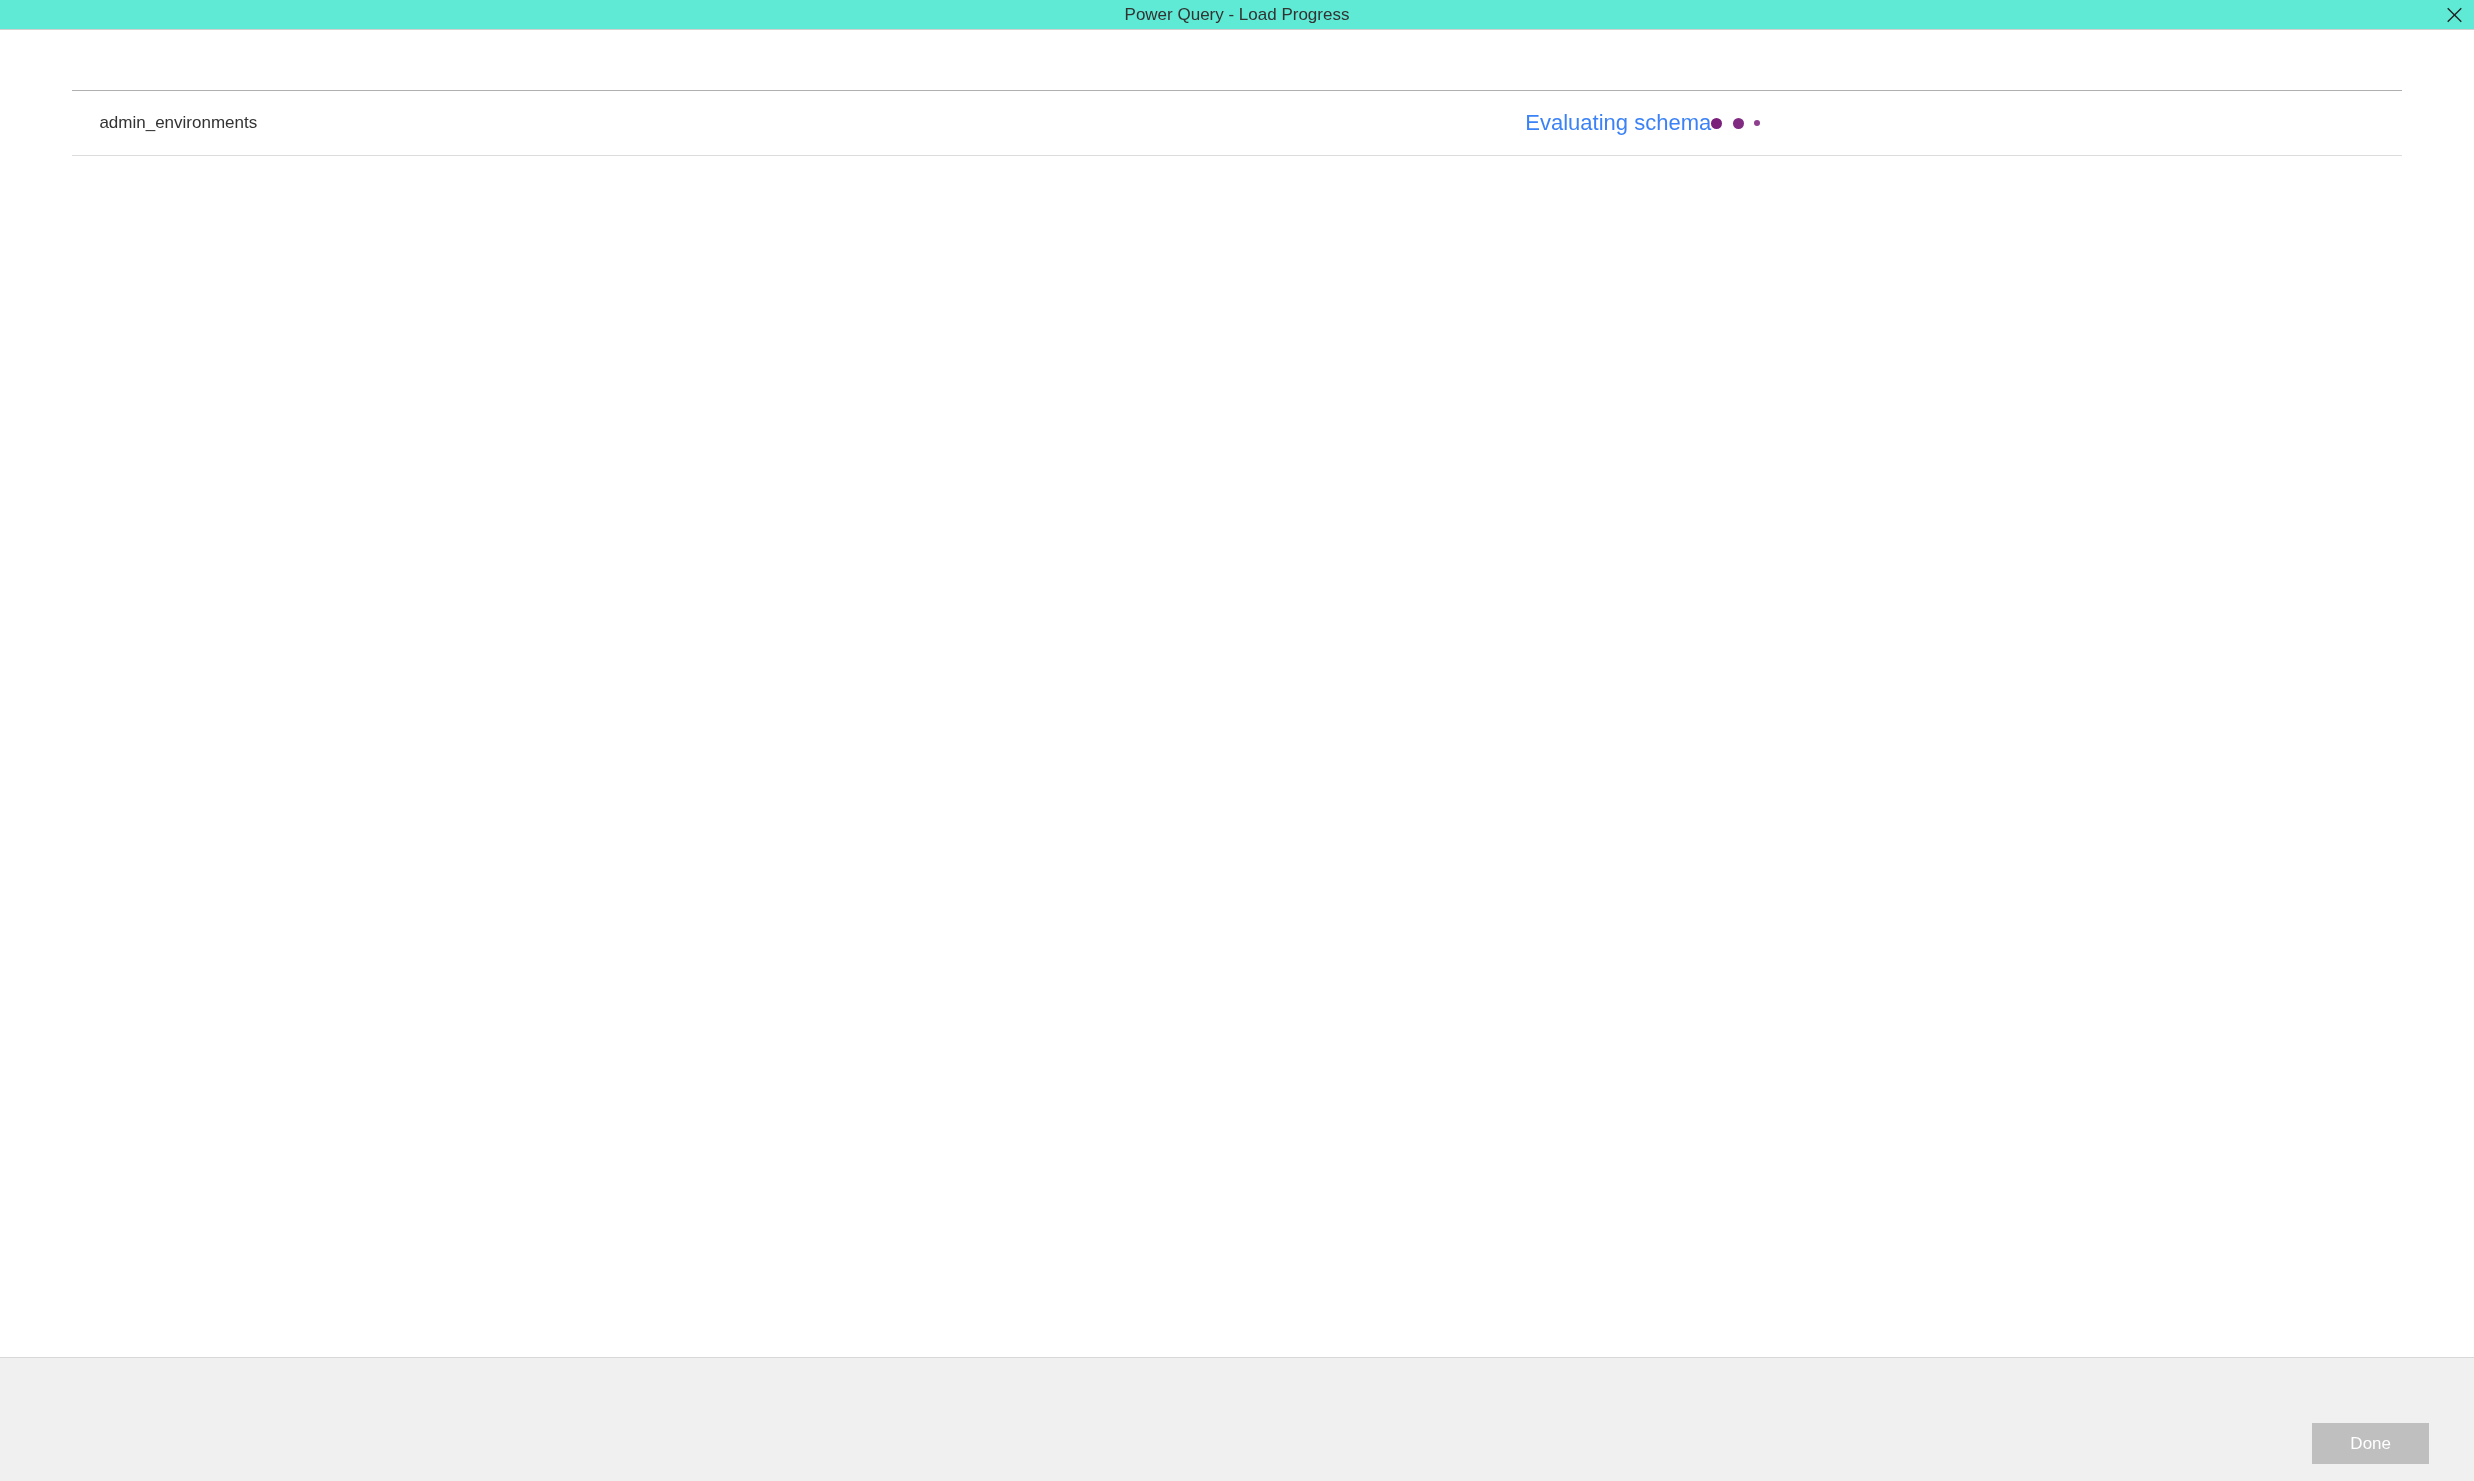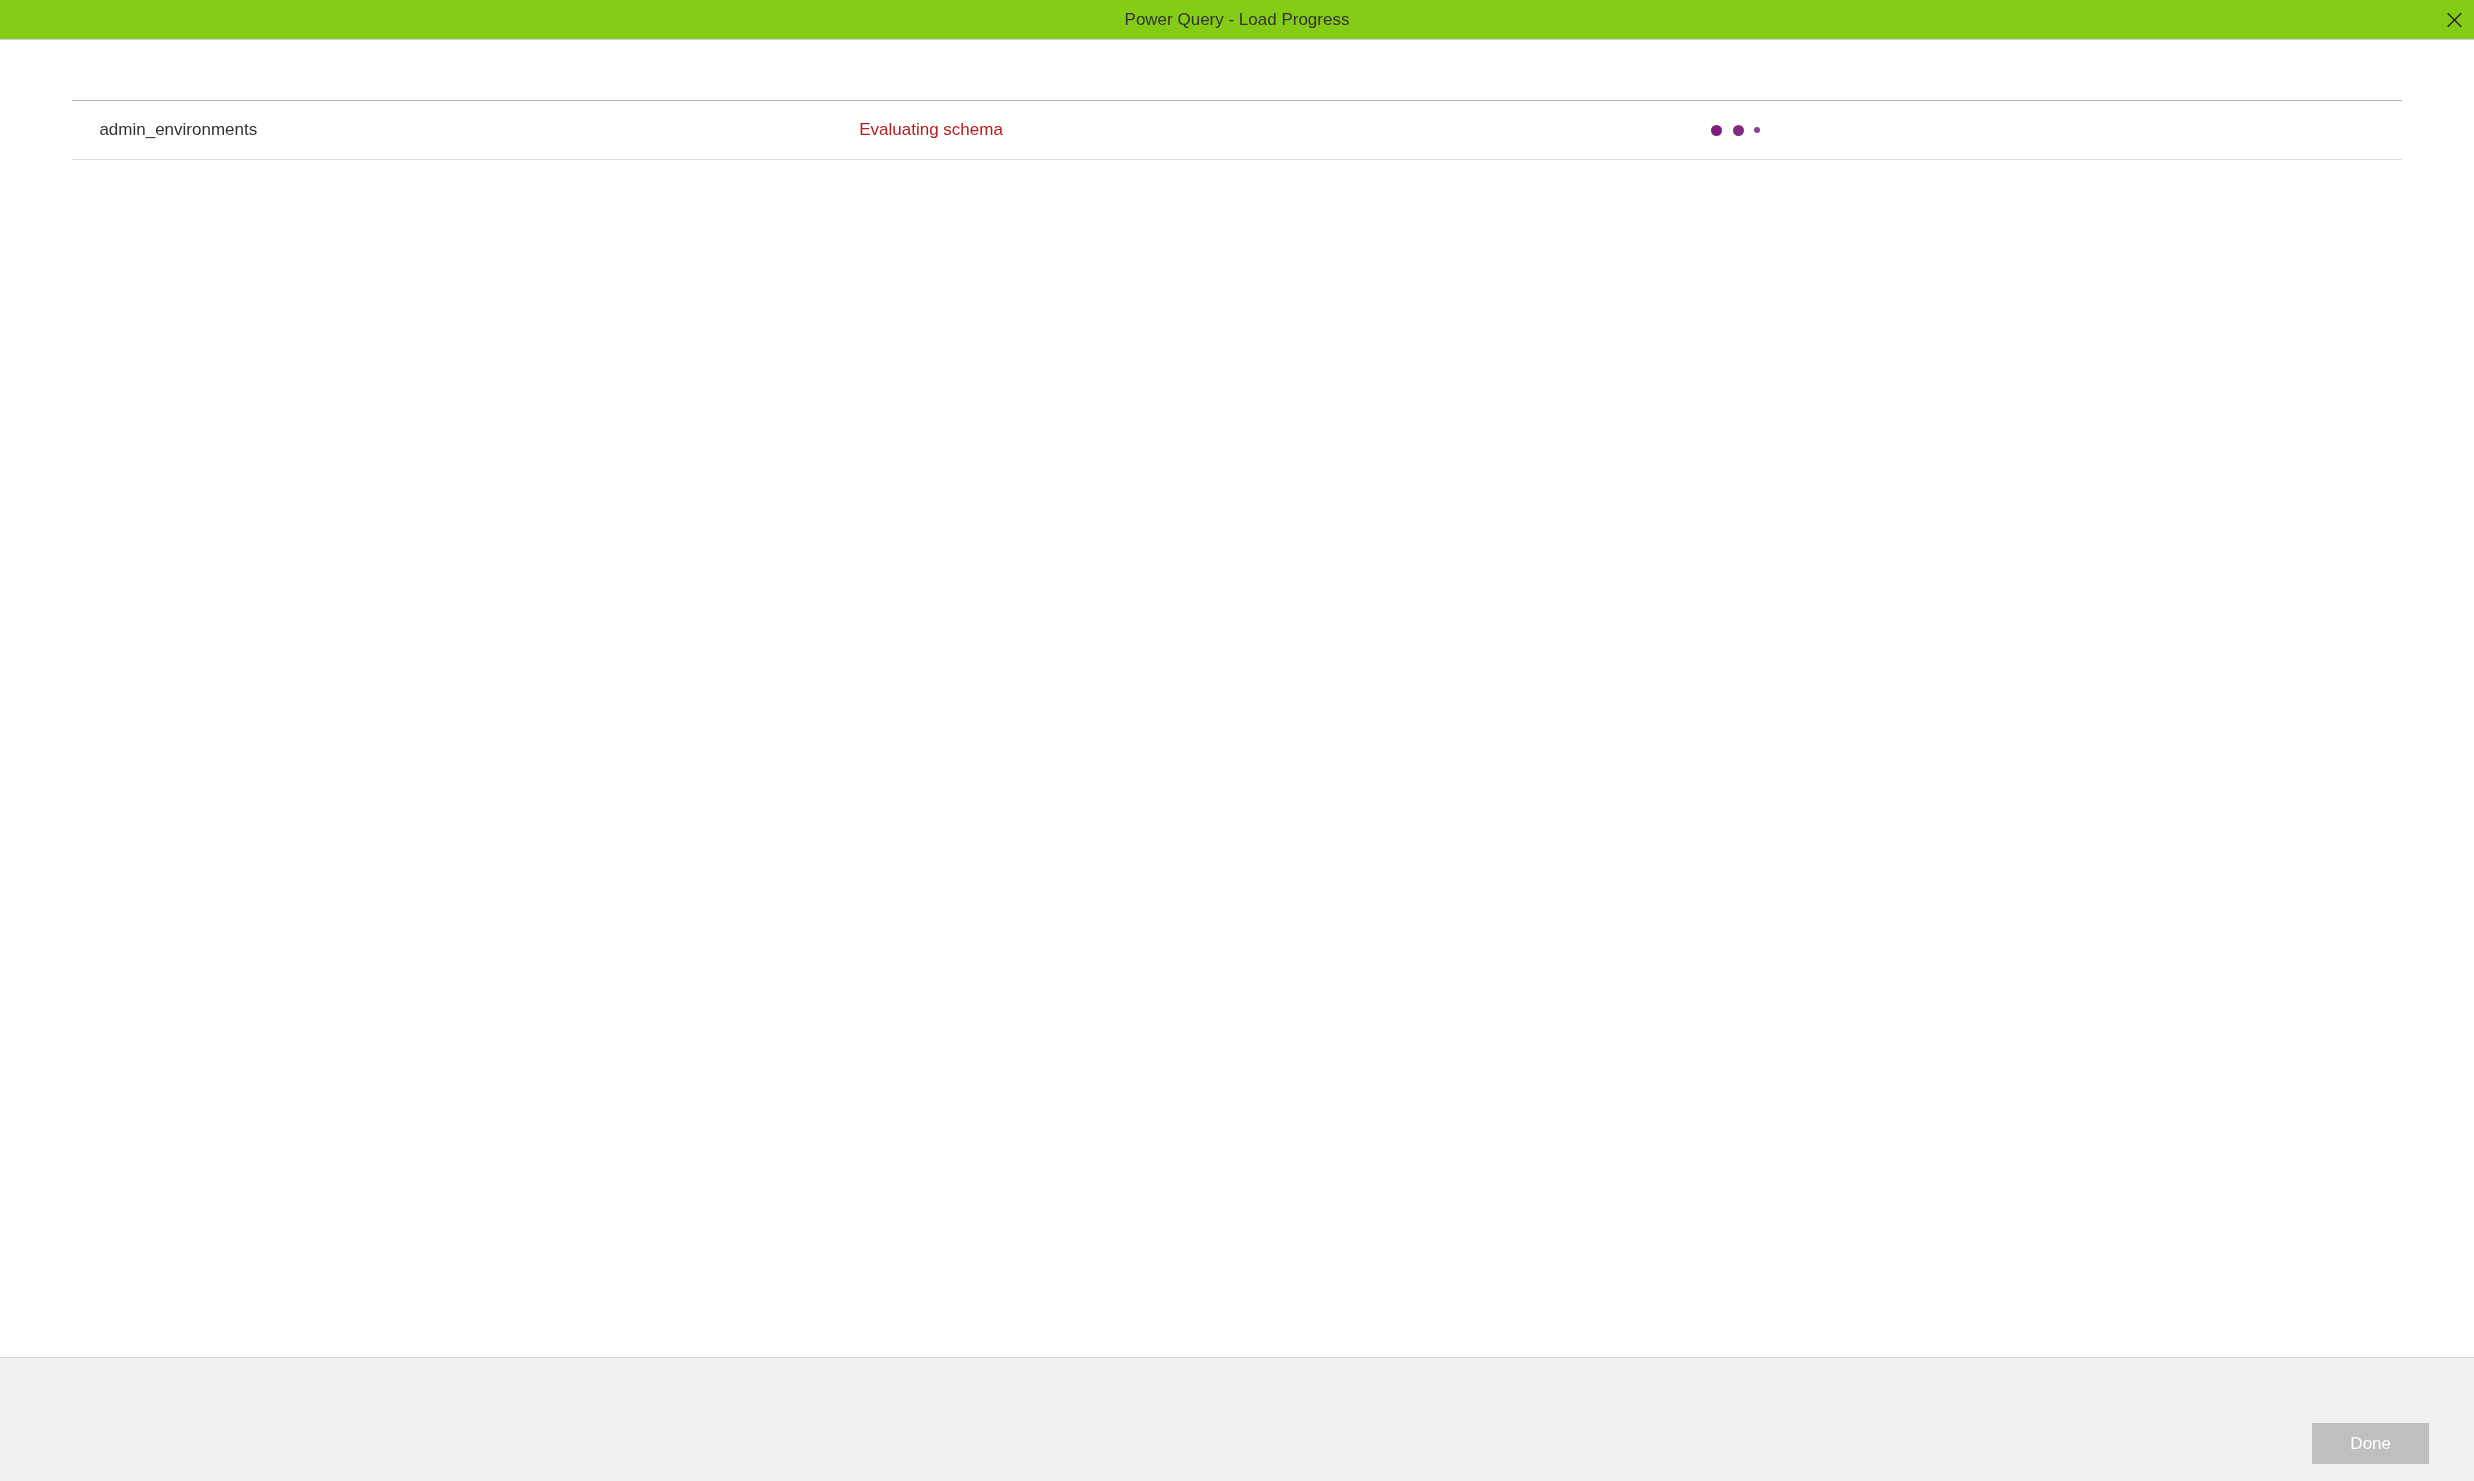--- a/index.html
+++ b/index.html
@@ -10,23 +10,23 @@
     body {
       font-family: "Segoe UI", Tahoma, Geneva, Verdana, sans-serif;
       background: #ffffff;
       width: 100vw;
       height: 100vh;
       display: flex;
       flex-direction: column;
       overflow: hidden;
     }
     .titlebar {
-      background: #84cc16;
+      background: #5eead4;
       border-bottom: 0.9px solid #d0d0d0;
-      height: 40px;
+      height: 30px;
       display: flex;
       align-items: center;
       justify-content: center;
       position: relative;
       flex: 0 0 auto;
     }
     .titlebar-title {
       font-size: 17px;
       color: #333;
       font-weight: 400;
@@ -68,22 +68,23 @@
       border-bottom: 0.9px solid #dcdcdc;
       padding: 19px 0 19px 27.4px;
     }
     .col-name {
       flex: 0 0 33%;
       font-size: 17px;
       color: #333;
     }
     .col-status {
       flex: 0 0 37%;
-      font-size: 17px;
-      color: #b91c1c;
+      font-size: 22px;
+      color: #3b82f6;
+      text-align: right;
     }
     .col-spinner {
       flex: 1 1 auto;
       display: flex;
       align-items: center;
       gap: 10.3px;
     }
     .dot {
       border-radius: 50%;
       background: #7a1f7a;

